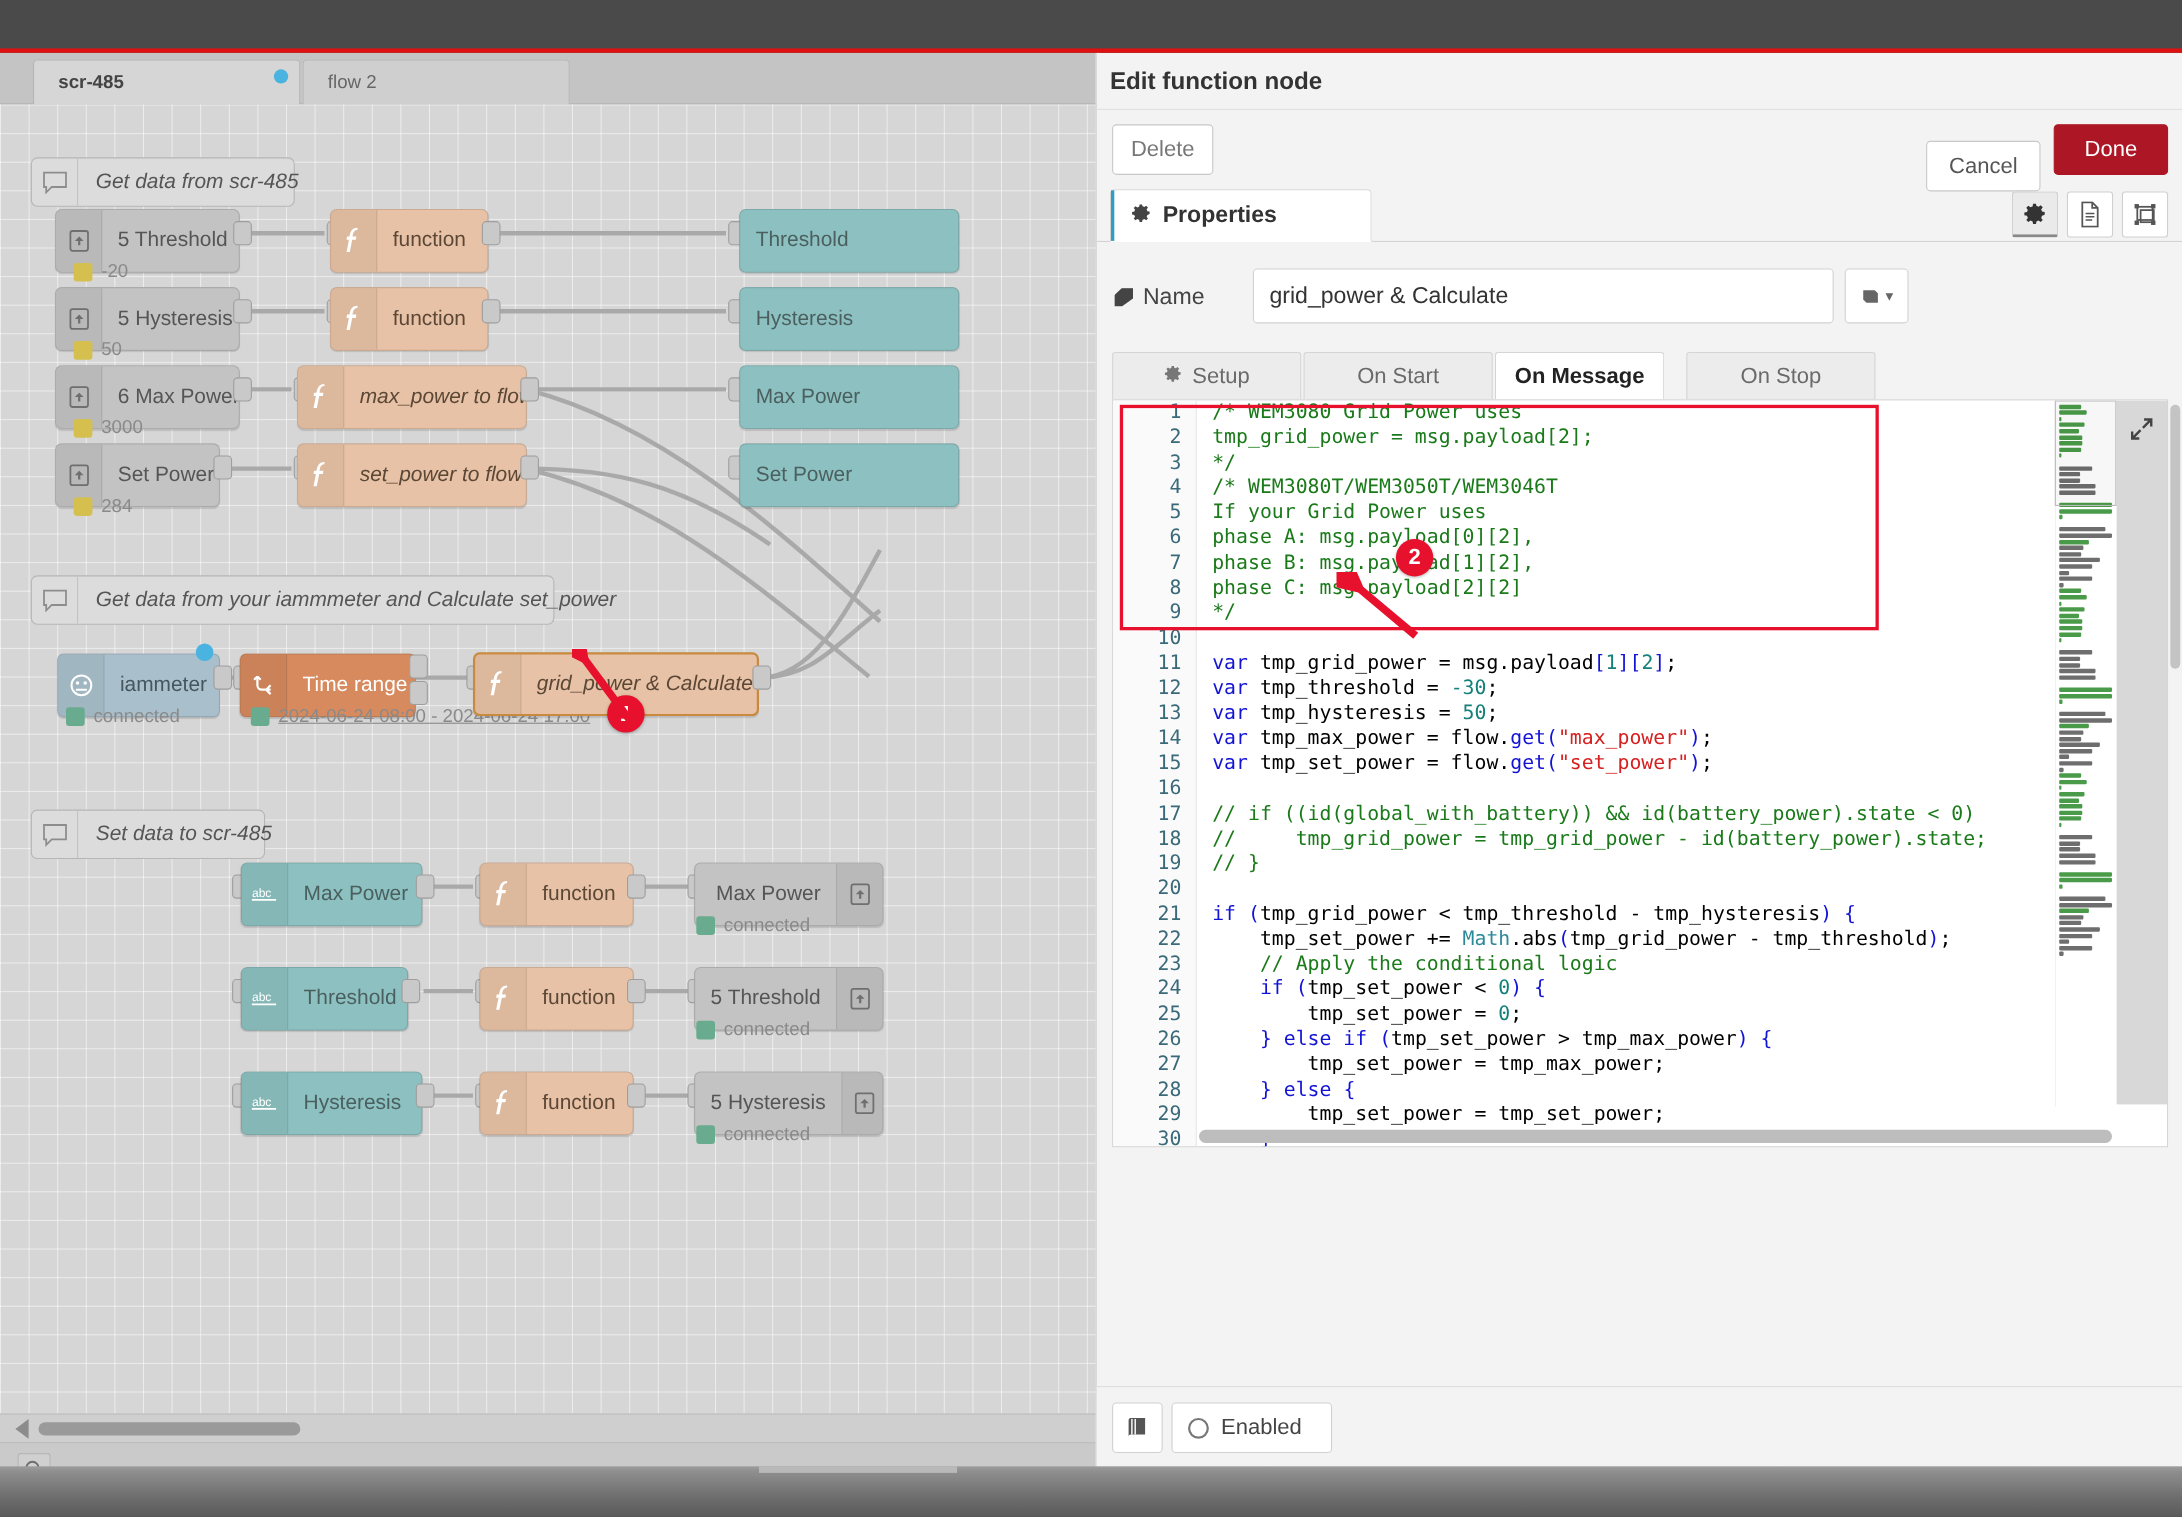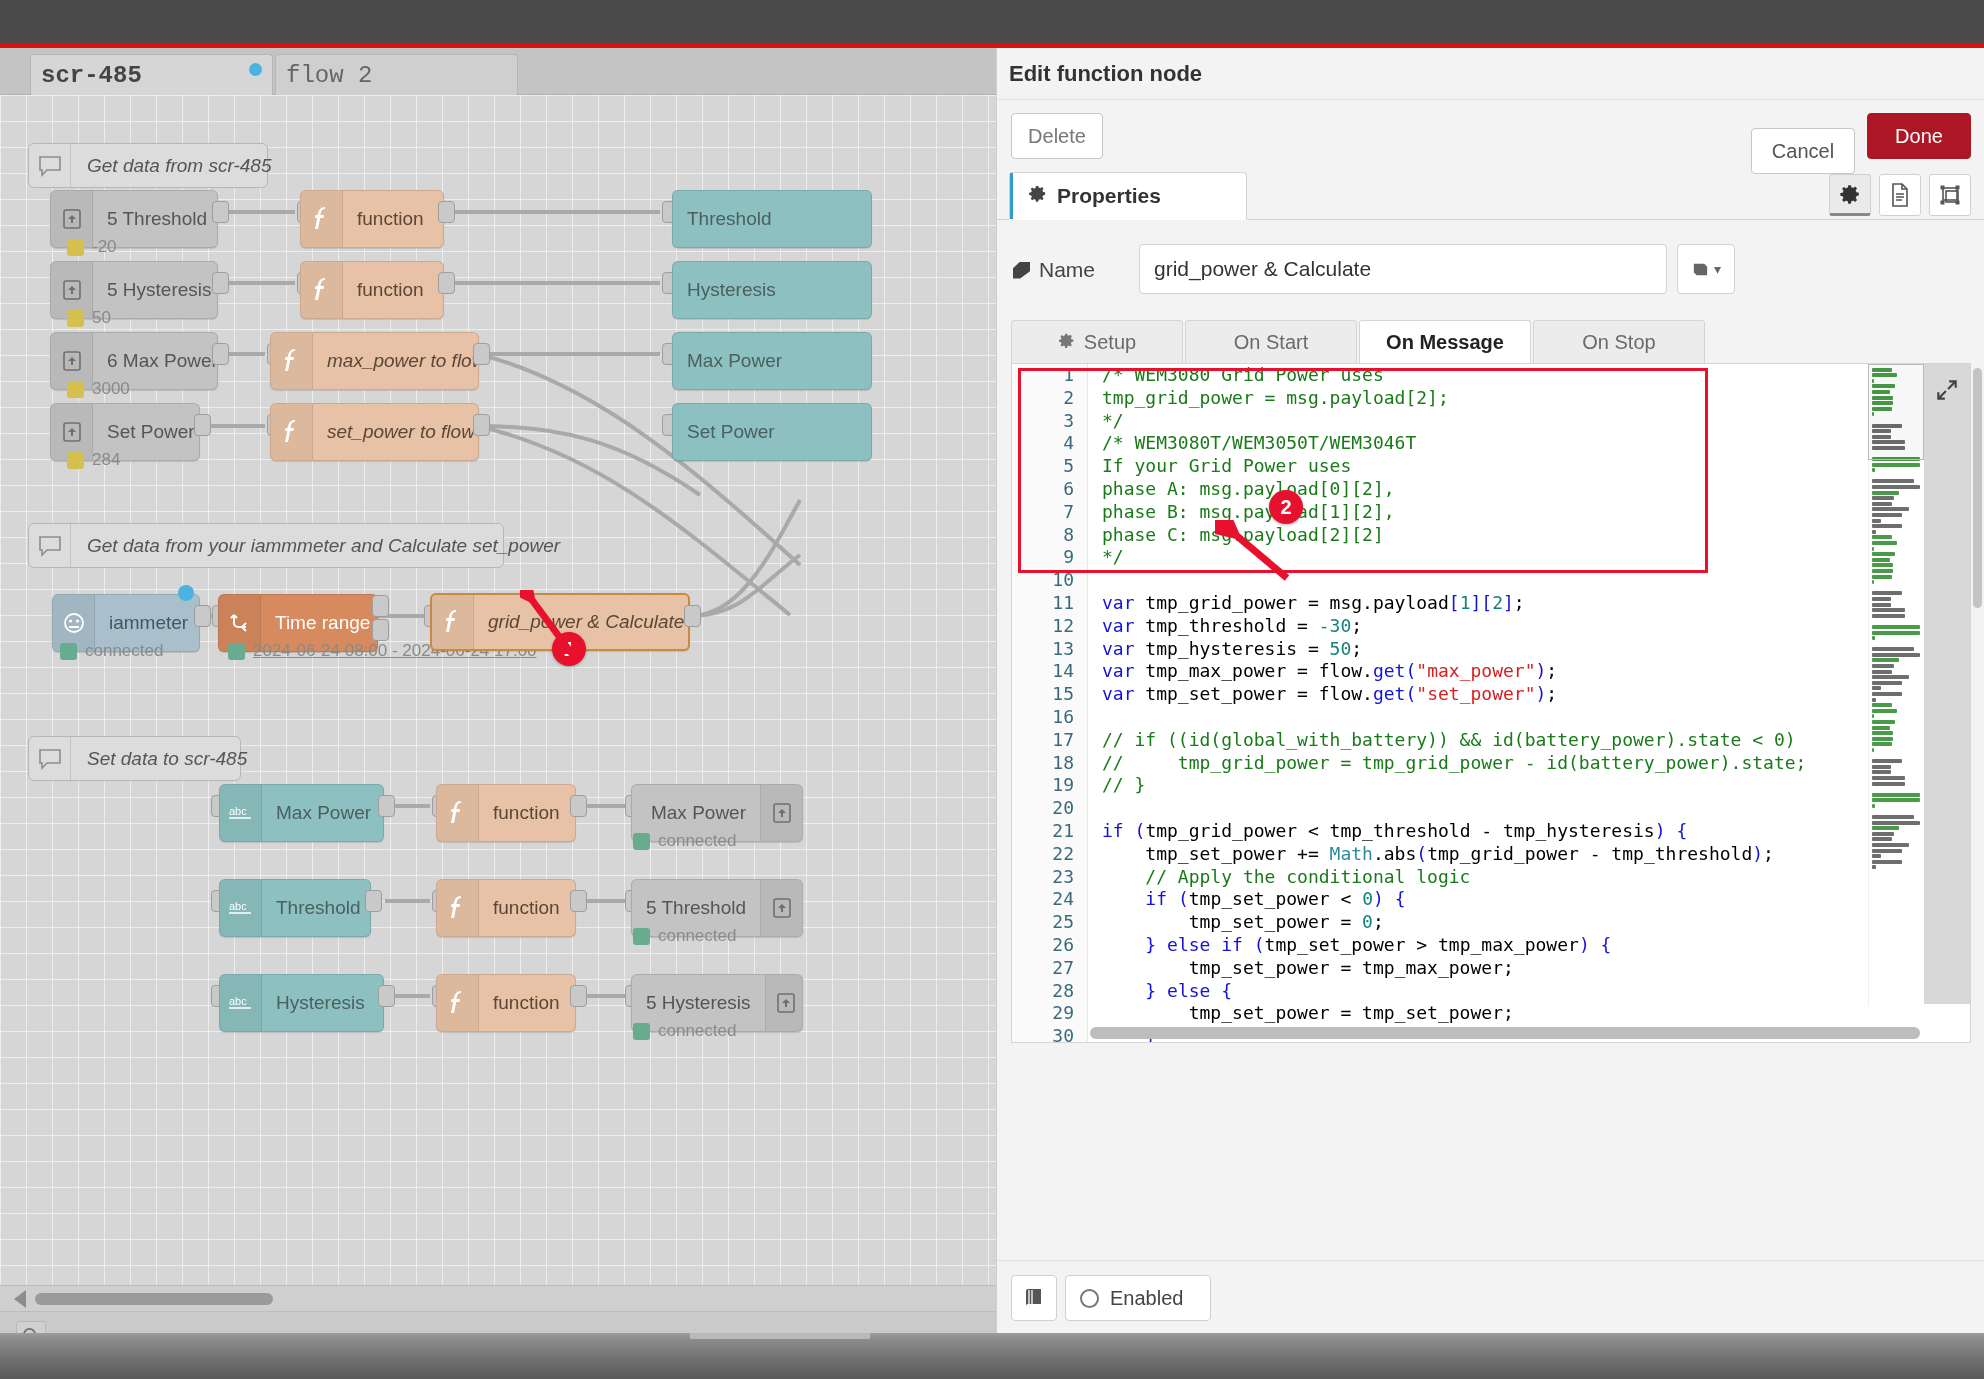--- a/index.html
+++ b/index.html
@@ -39,22 +39,22 @@
   .tabbar {
     position: absolute; left: 0; top: 0; width: 1000px; height: 47px;
     background: #c4c4c4;
     border-bottom: 1px solid #b0b0b0;
   }
   .tab {
     position: absolute; top: 6px; height: 41px;
     background: #cfcfcf;
     border: 1px solid #b5b5b5; border-bottom: none;
     border-radius: 4px 4px 0 0;
-    font-size: 24px; color: #666;
-    display: flex; align-items: center; padding: 0 10px; font-family: Liberation Mono, monospace;
+    font-size: 17px; color: #666;
+    display: flex; align-items: center; padding: 0 22px;
   }
   .tab.active {
     background: #d6d6d6; color: #444; font-weight: bold;
   }
   .tab .dot {
     position: absolute; right: 10px; top: 8px;
     width: 13px; height: 13px; border-radius: 50%;
     background: #4ab3e0;
   }
 
@@ -772,21 +772,21 @@
         <span>
           <svg width="17" height="17" viewBox="0 0 20 20">
               <path d="M10 6.6a3.4 3.4 0 1 0 0 6.8 3.4 3.4 0 0 0 0-6.8zm8 4.6v-2.4l-2.2-.4a6 6 0 0 0-.7-1.7l1.3-1.8-1.7-1.7-1.8 1.3a6 6 0 0 0-1.7-.7L10.8 2H8.4l-.4 2.2a6 6 0 0 0-1.7.7L4.5 3.6 2.8 5.3l1.3 1.8a6 6 0 0 0-.7 1.7L1.2 9.2v2.4l2.2.4c.15.6.4 1.17.7 1.7l-1.3 1.8 1.7 1.7 1.8-1.3c.53.3 1.1.55 1.7.7l.4 2.2h2.4l.4-2.2a6 6 0 0 0 1.7-.7l1.8 1.3 1.7-1.7-1.3-1.8a6 6 0 0 0 .7-1.7z" fill="#777"></path>
             </svg>
         </span>
         <span>Setup</span>
       </div>
       <div class="stab" style="left:174px;width:172px;">
         <span>On Start</span>
       </div>
-      <div class="stab active" style="left:348px;width:172px;">
+      <div class="stab active" style="left:348px;width:154px;">
         <span>On Message</span>
       </div>
       <div class="stab" style="left:522px;width:172px;">
         <span>On Stop</span>
       </div>
     </div>
 
     <div class="codewrap">
       <div class="gutter"></div>
       <div id="code-lines">

